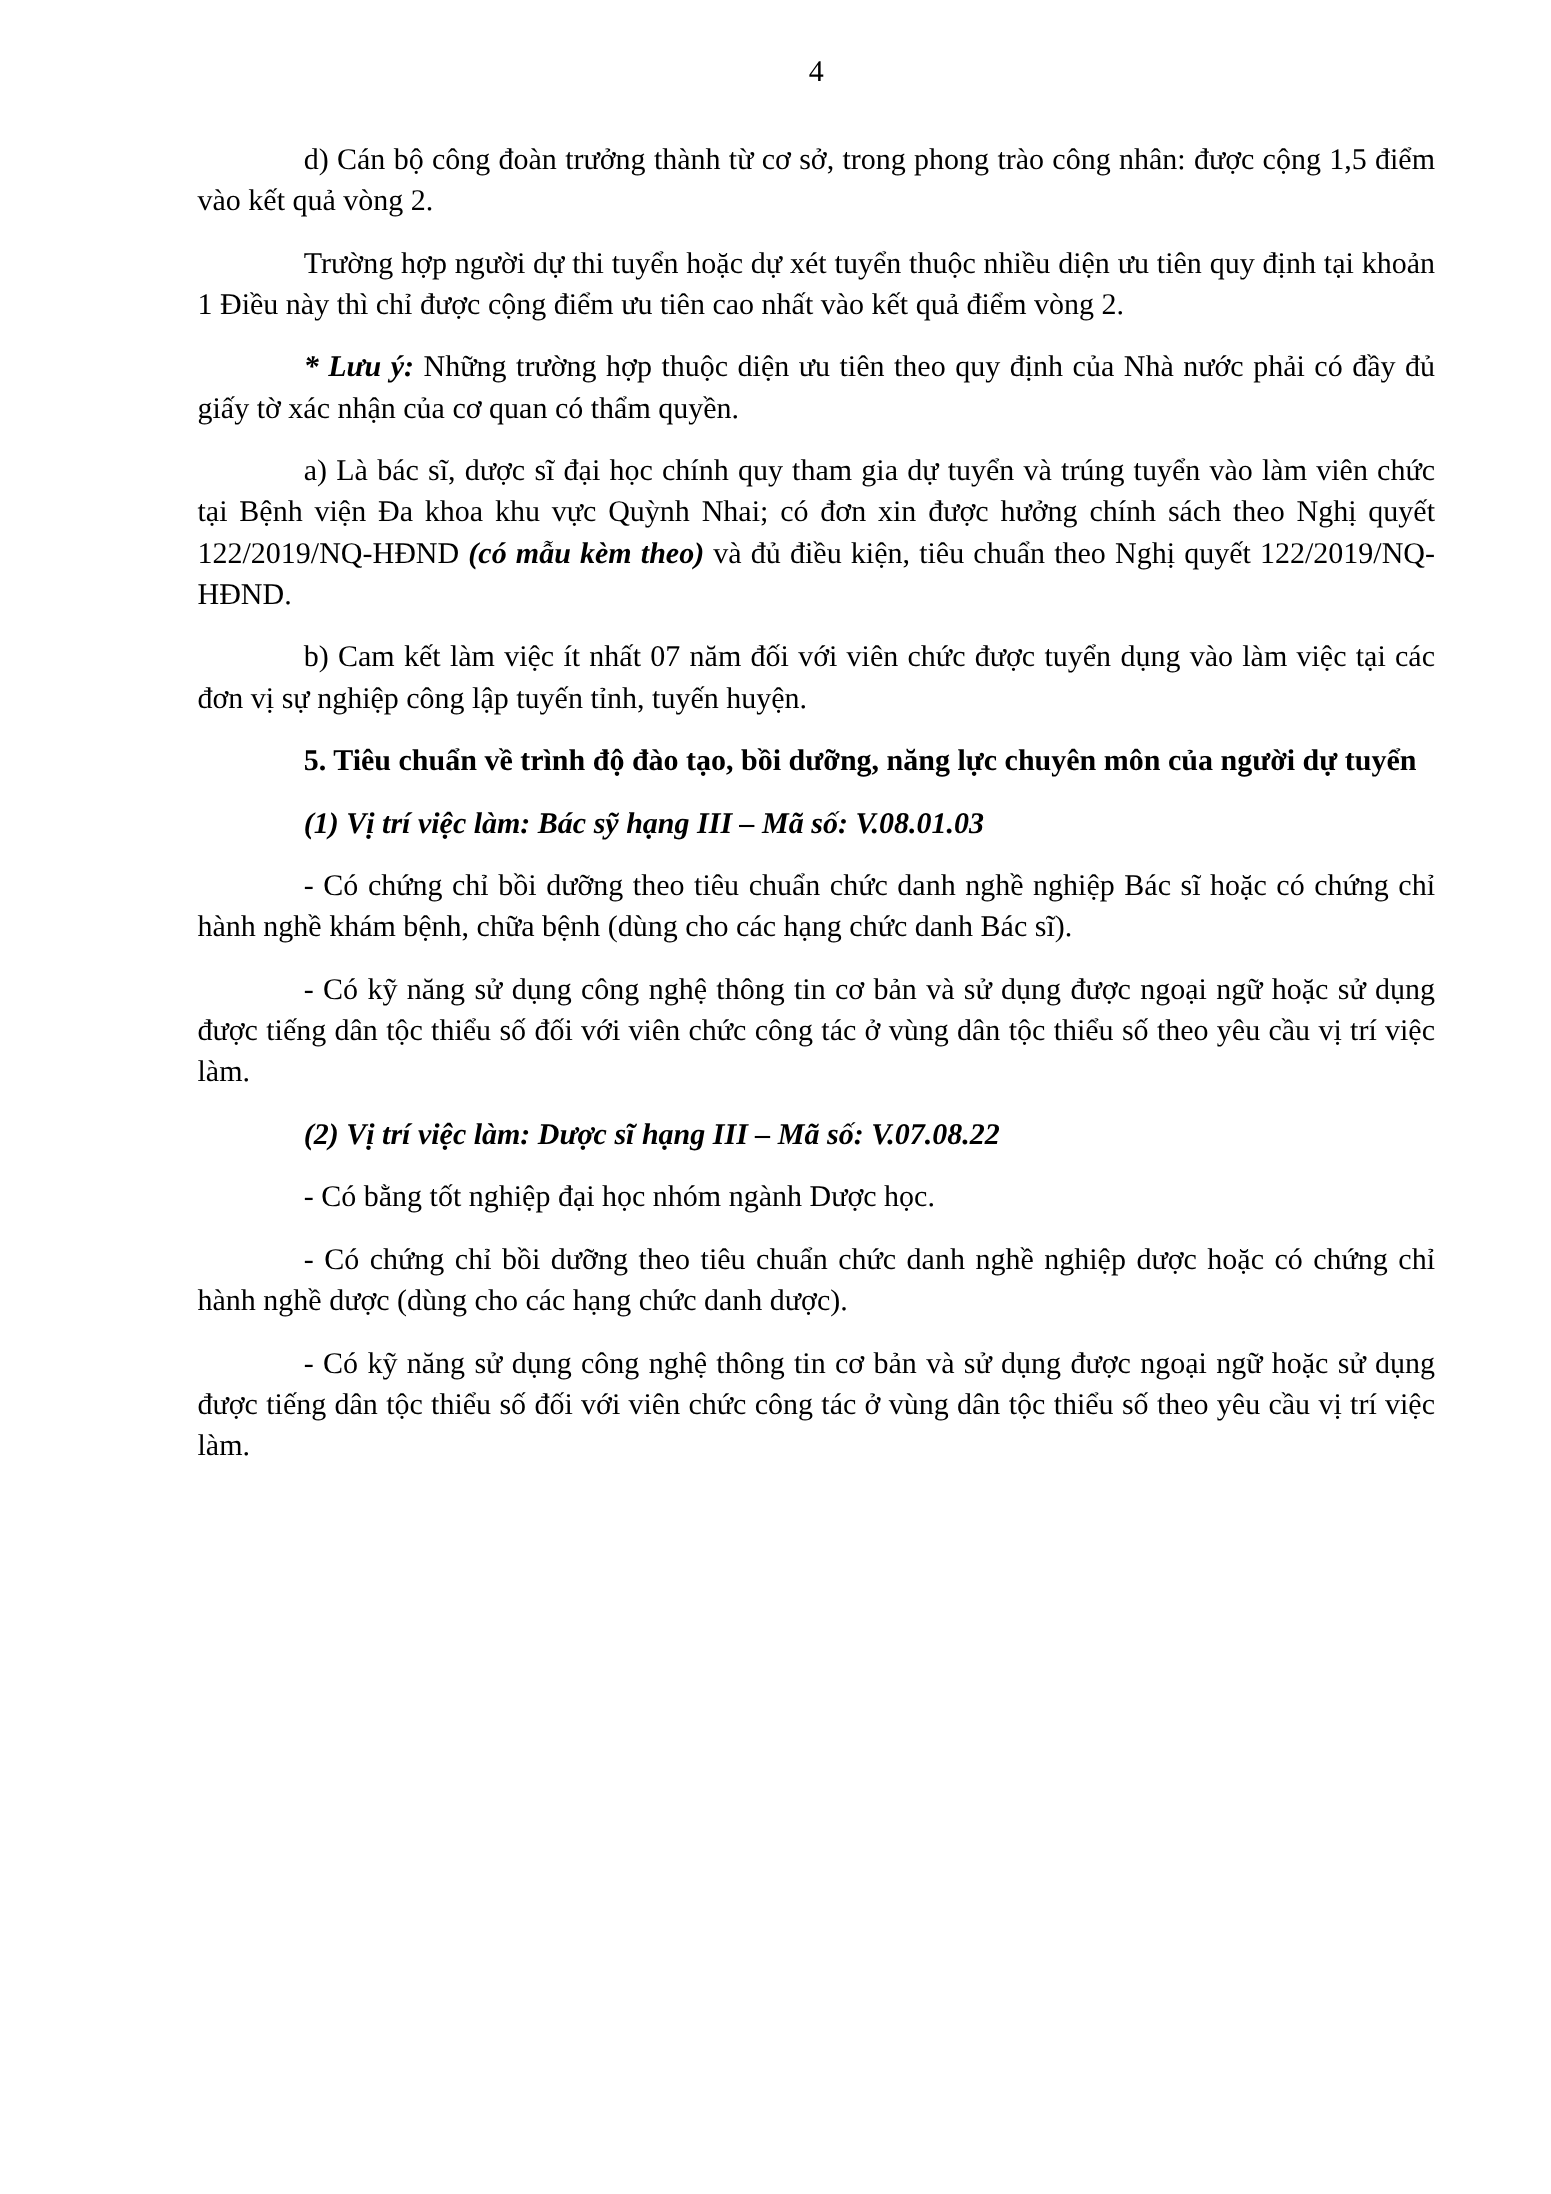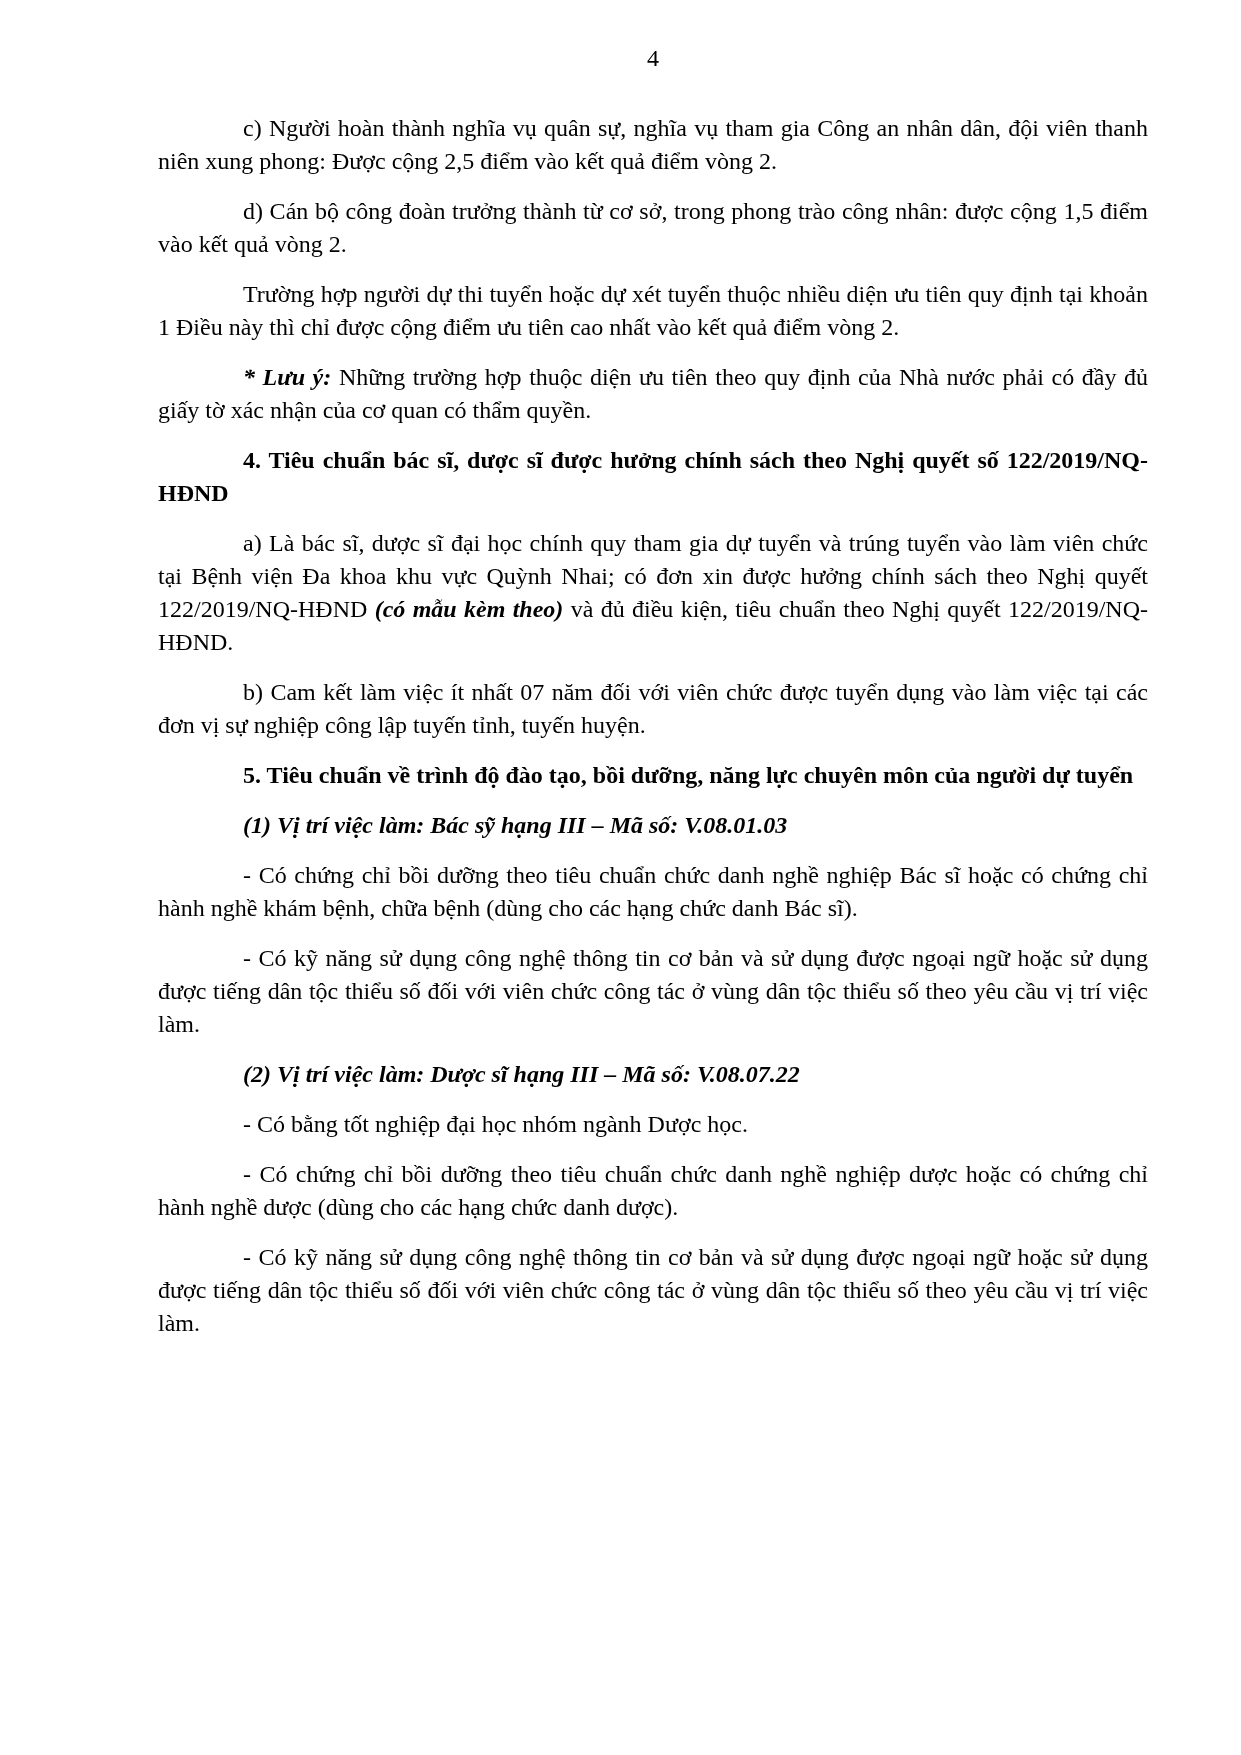--- a/index.html
+++ b/index.html
@@ -35,29 +35,27 @@
   .seg-b  { font-weight: bold;   font-style: normal; }
   .seg-i  { font-weight: bold; font-style: italic; }
   .seg-bi { font-weight: bold;   font-style: italic; text-align: right; }
 </style>
 </head>
 <body>
 
 <div class="page">
   <div class="page-number">4</div>
   <div>
-      <p class="para body"><span class="seg-n">c) Người hoàn thành nghĩa vụ quân sự, nghĩa vụ tham gia Công an nhân dân, đội viên thanh niên xung phong: Được cộng 2,5 điểm vào kết quả điểm vòng 2.</span></p>
       <p class="para body"><span class="seg-n">d) Cán bộ công đoàn trưởng thành từ cơ sở, trong phong trào công nhân: được cộng 1,5 điểm vào kết quả vòng 2.</span></p>
       <p class="para body"><span class="seg-n">Trường hợp người dự thi tuyển hoặc dự xét tuyển thuộc nhiều diện ưu tiên quy định tại khoản 1 Điều này thì chỉ được cộng điểm ưu tiên cao nhất vào kết quả điểm vòng 2.</span></p>
       <p class="para body"><span class="seg-bi">* Lưu ý: </span><span class="seg-n">Những trường hợp thuộc diện ưu tiên theo quy định của Nhà nước phải có đầy đủ giấy tờ xác nhận của cơ quan có thẩm quyền.</span></p>
-      <p class="para heading"><span class="seg-b">4. Tiêu chuẩn bác sĩ, dược sĩ được hưởng chính sách theo Nghị quyết số 122/2019/NQ-HĐND</span></p>
       <p class="para body"><span class="seg-n">a) Là bác sĩ, dược sĩ đại học chính quy tham gia dự tuyển và trúng tuyển vào làm viên chức tại Bệnh viện Đa khoa khu vực Quỳnh Nhai; có đơn xin được hưởng chính sách theo Nghị quyết 122/2019/NQ-HĐND </span><span class="seg-i">(có mẫu kèm theo)</span><span class="seg-n"> và đủ điều kiện, tiêu chuẩn theo Nghị quyết 122/2019/NQ-HĐND.</span></p>
       <p class="para body"><span class="seg-n">b) Cam kết làm việc ít nhất 07 năm đối với viên chức được tuyển dụng vào làm việc tại các đơn vị sự nghiệp công lập tuyến tỉnh, tuyến huyện.</span></p>
       <p class="para heading"><span class="seg-b">5. Tiêu chuẩn về trình độ đào tạo, bồi dưỡng, năng lực chuyên môn của người dự tuyển</span></p>
       <p class="para subheading"><span class="seg-bi">(1) Vị trí việc làm: Bác sỹ hạng III – Mã số: V.08.01.03</span></p>
       <p class="para body"><span class="seg-n">- Có chứng chỉ bồi dưỡng theo tiêu chuẩn chức danh nghề nghiệp Bác sĩ hoặc có chứng chỉ hành nghề khám bệnh, chữa bệnh (dùng cho các hạng chức danh Bác sĩ).</span></p>
       <p class="para body"><span class="seg-n">- Có kỹ năng sử dụng công nghệ thông tin cơ bản và sử dụng được ngoại ngữ hoặc sử dụng được tiếng dân tộc thiểu số đối với viên chức công tác ở vùng dân tộc thiểu số theo yêu cầu vị trí việc làm.</span></p>
-      <p class="para subheading"><span class="seg-bi">(2) Vị trí việc làm: Dược sĩ hạng III – Mã số: V.08.07.22</span></p>
+      <p class="para subheading"><span class="seg-bi">(2) Vị trí việc làm: Dược sĩ hạng III – Mã số: V.07.08.22</span></p>
       <p class="para body"><span class="seg-n">- Có bằng tốt nghiệp đại học nhóm ngành Dược học.</span></p>
       <p class="para body"><span class="seg-n">- Có chứng chỉ bồi dưỡng theo tiêu chuẩn chức danh nghề nghiệp dược hoặc có chứng chỉ hành nghề dược (dùng cho các hạng chức danh dược).</span></p>
       <p class="para body"><span class="seg-n">- Có kỹ năng sử dụng công nghệ thông tin cơ bản và sử dụng được ngoại ngữ hoặc sử dụng được tiếng dân tộc thiểu số đối với viên chức công tác ở vùng dân tộc thiểu số theo yêu cầu vị trí việc làm.</span></p>
     </div>
 </div>
 
 </body></html>

